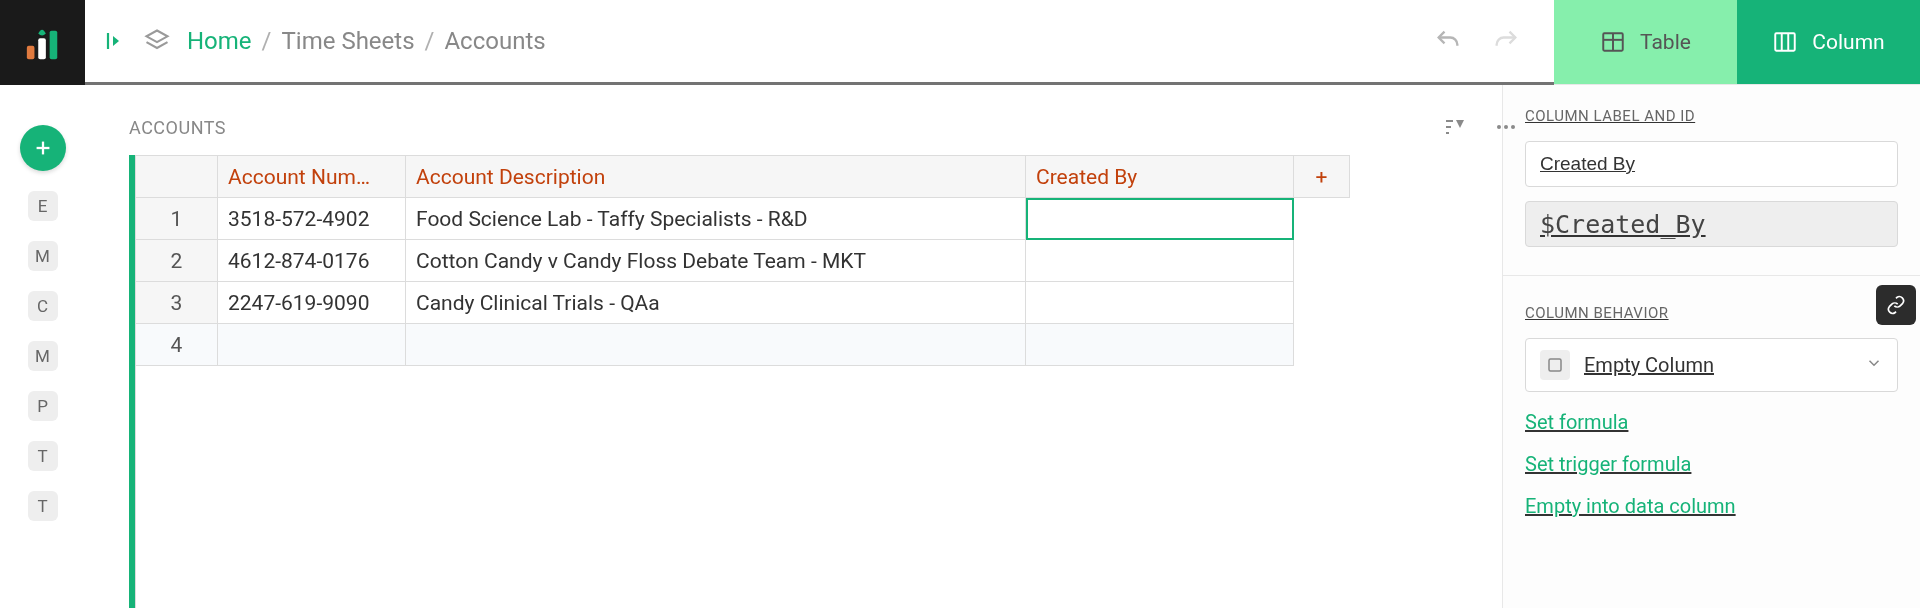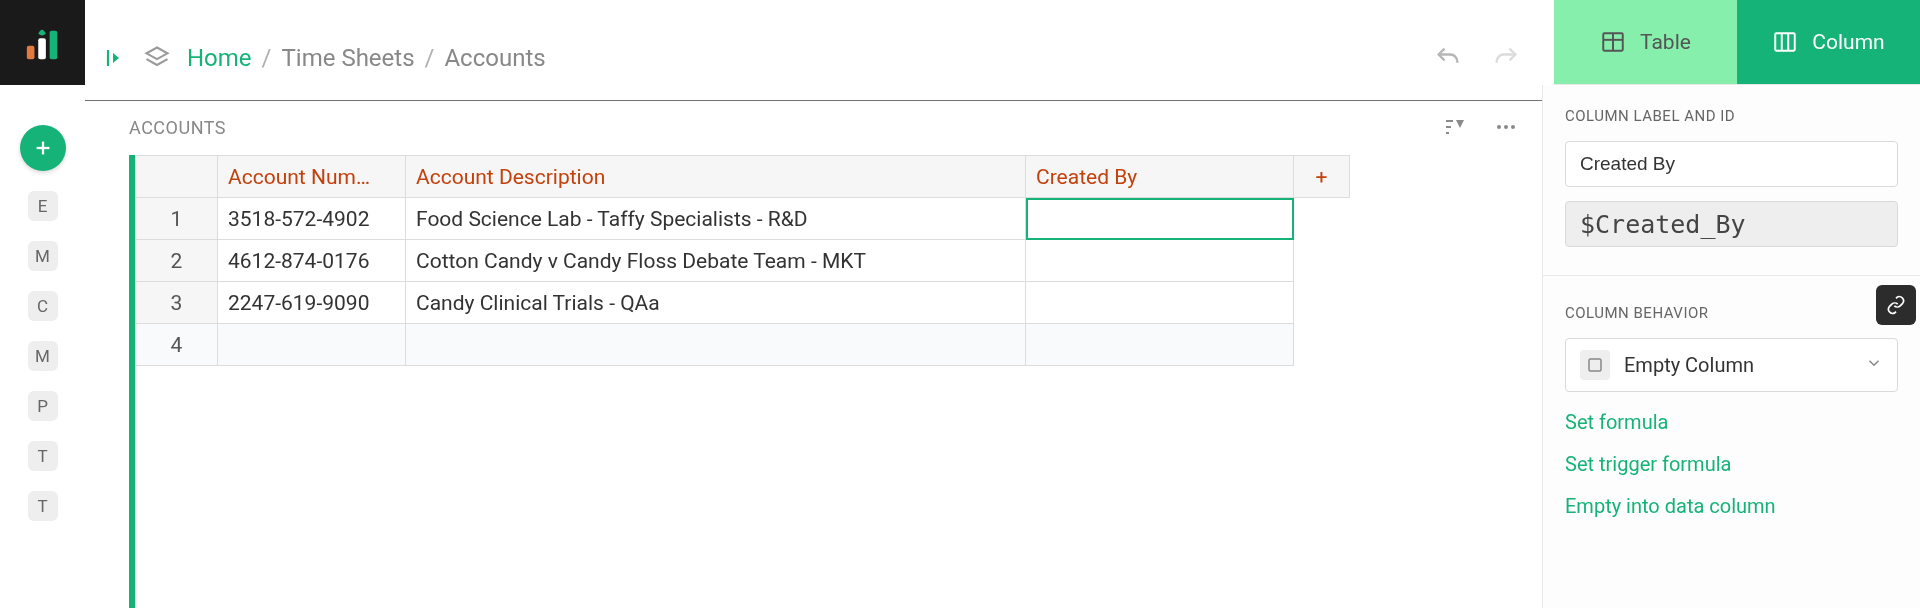--- a/index.html
+++ b/index.html
@@ -5,41 +5,41 @@
   * { box-sizing: border-box; margin: 0; padding: 0; }
   html, body { width: 1920px; height: 608px; font-family: -apple-system, BlinkMacSystemFont, "Segoe UI", Roboto, Helvetica, Arial, sans-serif; background: #ffffff; overflow: hidden; color: #333; }
   
   .leftlogo { position: absolute; left: 0; top: 0; width: 85px; height: 85px; background: #1a1a1a; display:flex; align-items:center; justify-content:center; }
   .leftlogo svg { width: 38px; height: 38px; }
   .rail { position: absolute; left: 0; top: 85px; width: 85px; height: calc(608px - 85px); background: #fff; display:flex; flex-direction:column; align-items:center; padding-top: 40px; gap: 20px; }
   .rail .addbtn { width: 46px; height: 46px; border-radius: 50%; background: #16B378; display:flex; align-items:center; justify-content:center; color:#fff; cursor:pointer; box-shadow: 0 2px 4px rgba(0,0,0,0.15); }
   .rail .addbtn svg { width: 22px; height:22px; stroke:#fff; }
   .rail .pagebtn { width: 30px; height: 30px; border-radius: 6px; background: #eeeeee; color:#666; display:flex; align-items:center; justify-content:center; font-size: 17px; cursor:pointer; }
   
-  .topbar { position:absolute; left:85px; top:0; right:0; height:85px; border-bottom:1px solid #737373; display:flex; align-items:center; padding:0 18px;margin-top:16px; }
+  .topbar { position:absolute; left:85px; top:0; right:0; height:85px; border-bottom:3px solid #737373; display:flex; align-items:center; padding:0 18px; }
   .tb-left { display:flex; align-items:center; gap: 16px; }
   .expand-icon { color:#16B378; display:flex; }
   .layers-icon { color:#9a9a9a; display:flex; }
   .breadcrumbs { display:flex; align-items:center; gap: 10px; font-size: 24px; }
   .breadcrumbs .link { color:#16B378; cursor:pointer; }
   .breadcrumbs .sep { color:#b0b0b0; }
   .breadcrumbs .cur { color:#888; }
   .tb-right { margin-left:auto; display:flex; align-items:center; gap: 30px; }
   .icon-btn { color:#9a9a9a; display:flex; cursor:pointer; }
   .icon-btn.green { color:#16B378; }
   .avatar { width:50px; height:50px; border-radius:50%; background: radial-gradient(circle at 40% 35%, #e8c9b0 0 35%, #b97d52 36% 55%, #5a3a24 56% 100%); cursor:pointer; border:1px solid #ddd; }
   .collapse-right-icon { color:#16B378; display:flex; cursor:pointer; margin-left:4px; }
   
   .rpanel-tabs { position:absolute; top:0; right:0; width: 366px; height: 85px; display:flex; border-bottom:1px solid #e8e8e8; }
   .rtab { flex:1; display:flex; align-items:center; justify-content:center; gap:14px; font-size:21px; cursor:pointer; }
   .rtab.inactive { background:#86efac; color:#555; }
   .rtab.active { background:#16B378; color:#fff; }
   .rtab svg { width:26px; height:26px; }
   
-  .rpanel { position:absolute; top:85px; right:0; width:378px; height:calc(608px - 85px); border-left:1px solid #e8e8e8; background:#fdfdfd; padding: 22px 22px; display:flex; flex-direction:column; gap: 14px; }
+  .rpanel { position:absolute; top:85px; right:0; width:418px; height:calc(608px - 85px); border-left:1px solid #e8e8e8; background:#fdfdfd; padding: 22px 22px; display:flex; flex-direction:column; gap: 14px; text-decoration: underline; }
   .sect-title { font-size:15px; letter-spacing:0.5px; color:#666; margin-bottom:2px; }
   .textinput { width: 100%; height: 46px; border:1px solid #d9d9d9; border-radius:4px; padding: 0 14px; font-size:19px; color:#333; background:#fff; }
   .idbox { width:100%; height:46px; border:1px solid #d9d9d9; border-radius:4px; background:#eeeeee; padding: 0 14px; font-size:25px; font-family: ui-monospace, Menlo, Consolas, monospace; color:#444; display:flex; align-items:center; }
   .linkbadge { position:absolute; right: 4px; top: 200px; width:40px; height:40px; background:#2c2c2c; border-radius:6px; display:flex; align-items:center; justify-content:center; color:#fff; cursor:pointer; }
   .rpanel .hr { border:none; border-top:1px solid #e8e8e8; margin: 14px -22px; }
   .selectbox { width:100%; height:54px; border:1px solid #d9d9d9; border-radius:4px; background:#fff; display:flex; align-items:center; padding:10px 14px; gap:14px; cursor:pointer; }
   .selectbox .selicon { width:30px; height:30px; border-radius:4px; background:#eeeeee; display:flex; align-items:center; justify-content:center; color:#888; }
   .selectbox .seltxt { font-size:20px; color:#333; flex:1; }
   .selectbox .chev { color:#888; }
   .rpanel .action { color:#16B378; font-size:20px; cursor:pointer; margin-top:4px; }

